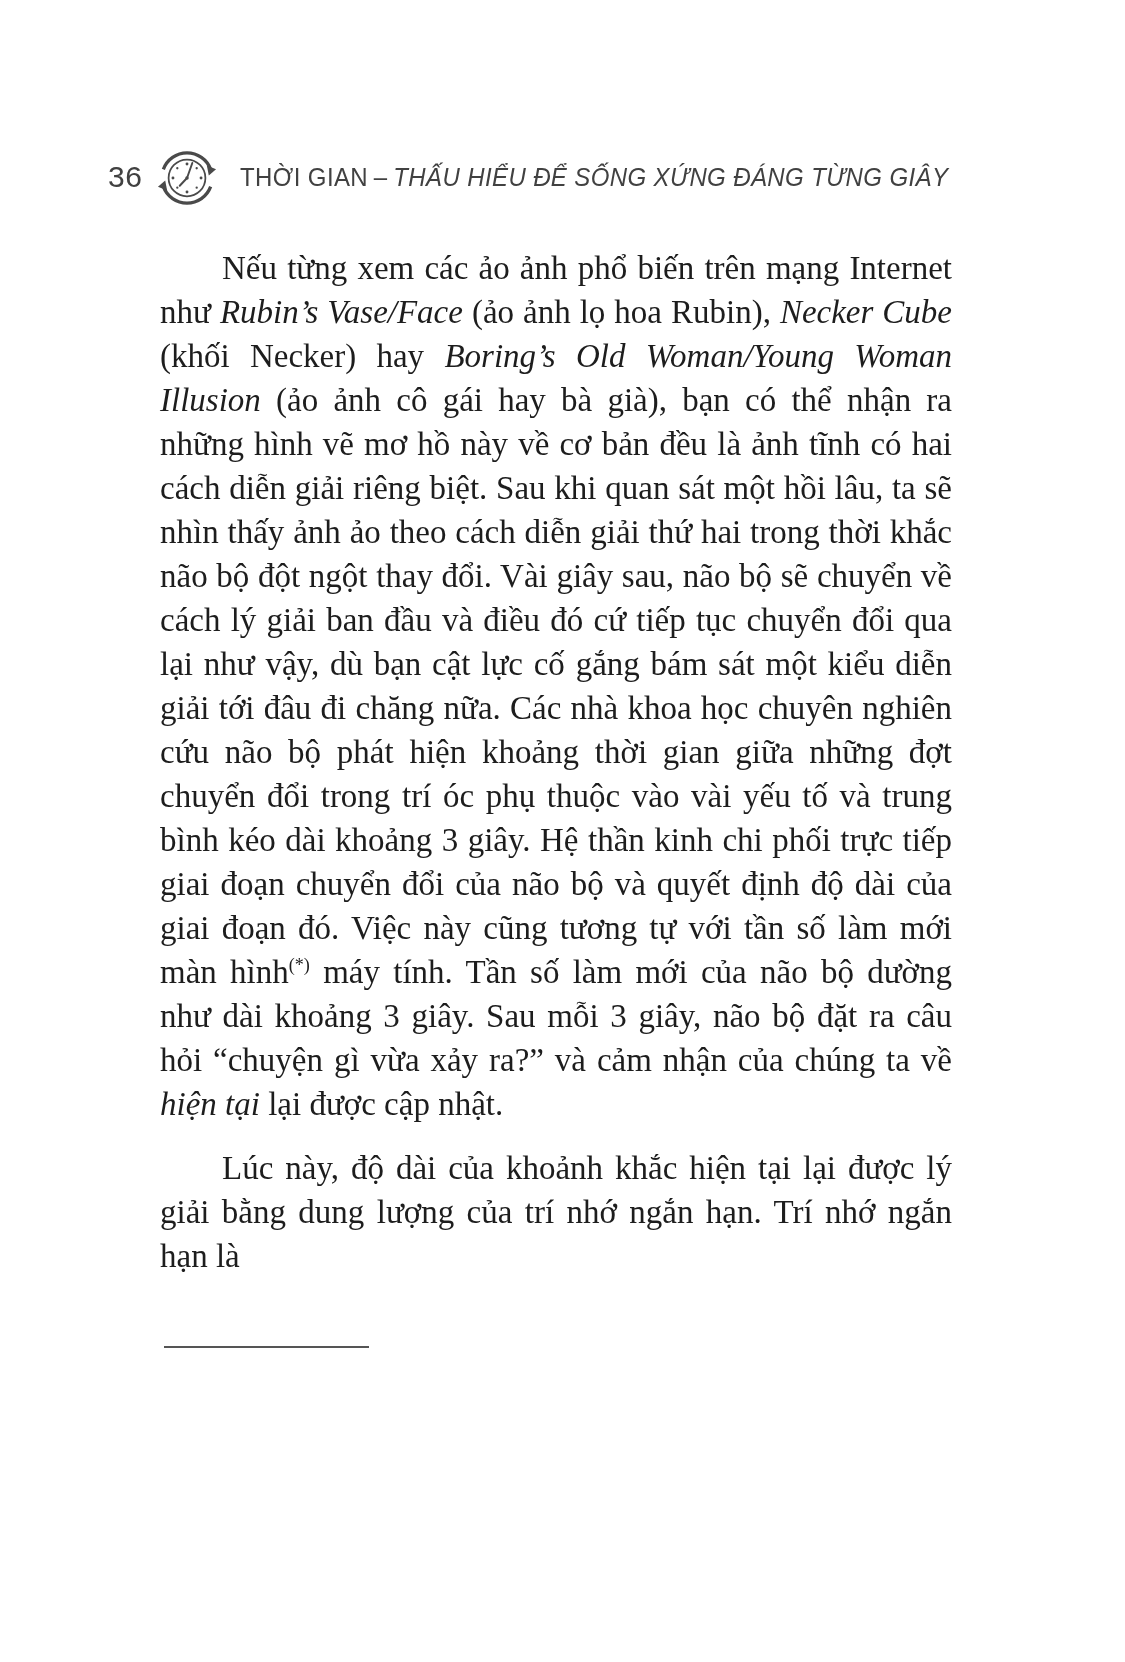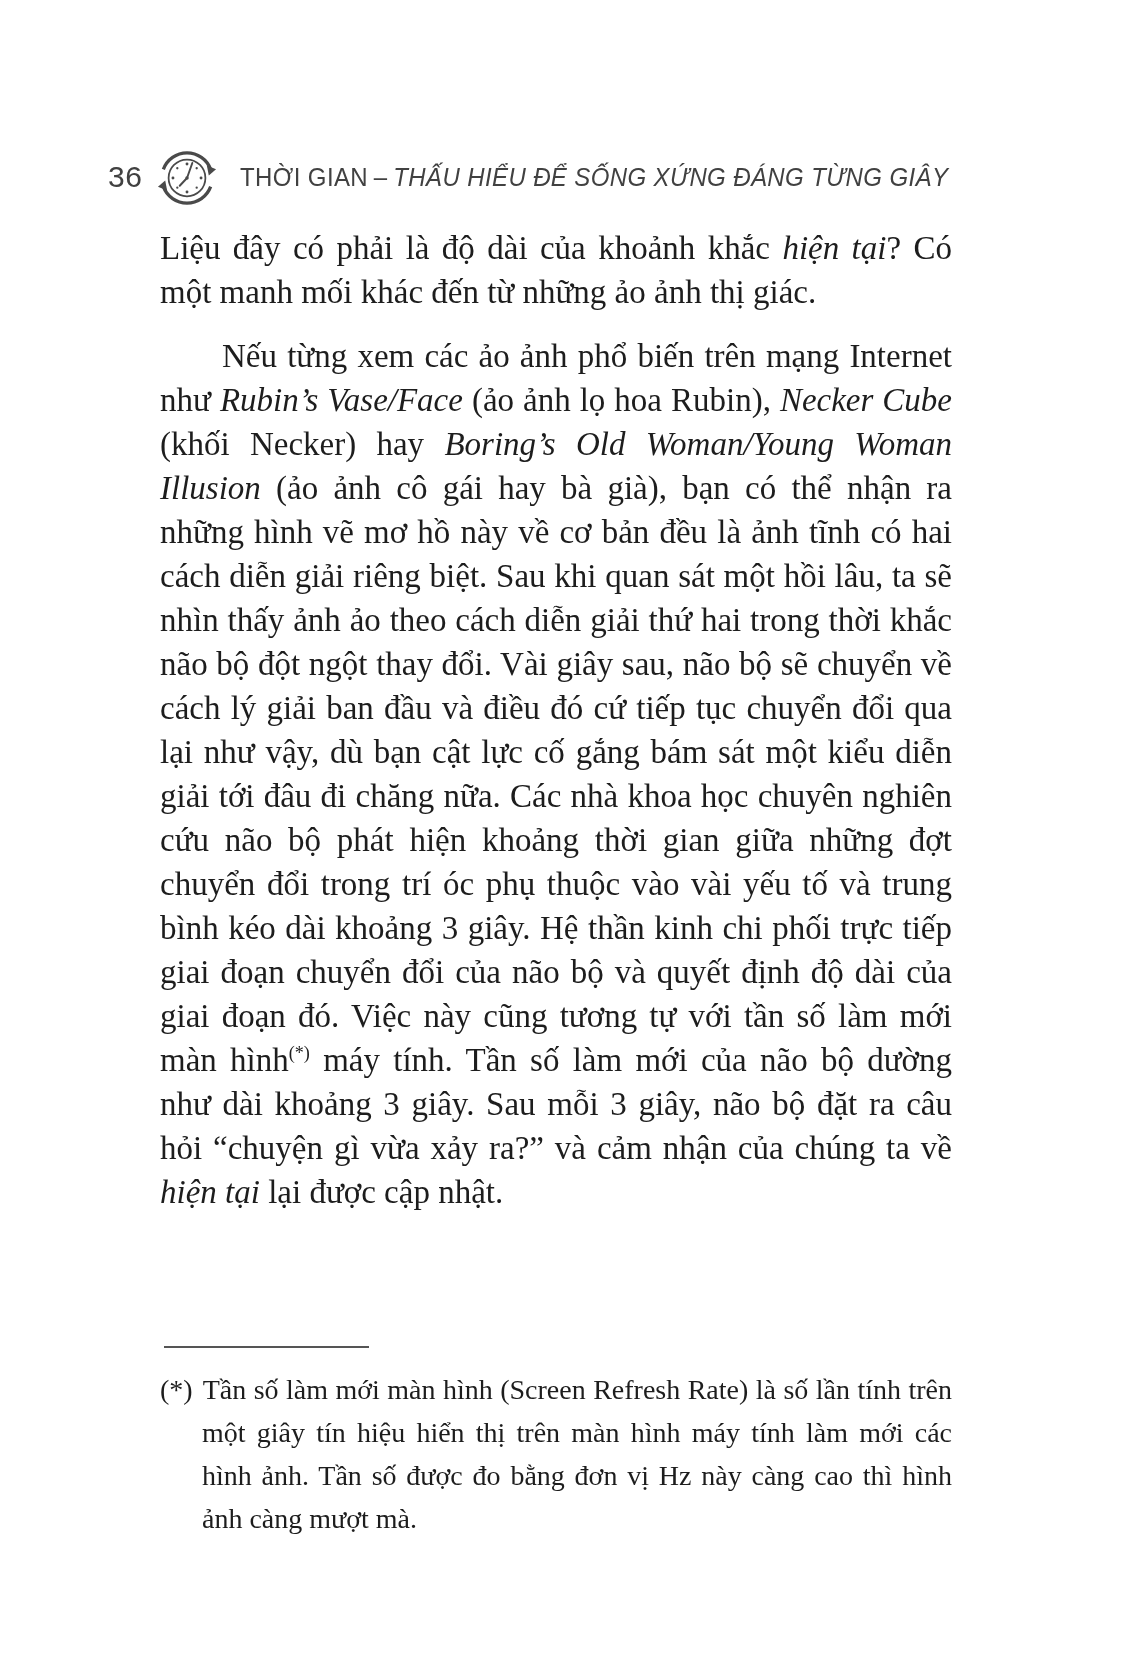--- a/index.html
+++ b/index.html
@@ -124,24 +124,21 @@
       <path d="M 56.4 41.9 A 26 26 0 0 1 7.6 41.9" fill="none" stroke="#4a4a4a" stroke-width="3.4"></path>
       <polygon points="52.5,20 62,24 54.5,30.5" fill="#4a4a4a"></polygon>
       <polygon points="11.5,46 2,42 9.5,35.5" fill="#4a4a4a"></polygon>
     </svg>
     <span class="header-title">
       <span>THỜI GIAN</span><span class="dash">–</span><span class="subtitle">THẤU HIỂU ĐỂ SỐNG XỨNG ĐÁNG TỪNG GIÂY</span>
     </span>
   </div>
 
   <div class="content">
-    <p class="para no-indent"><span>Liệu đây có phải là độ dài của khoảnh khắc </span><em>hiện tại</em><span>? Có một manh mối khác đến từ những ảo ảnh thị giác.</span></p>
     <p class="para indent"><span>Nếu từng xem các ảo ảnh phổ biến trên mạng Internet như </span><em>Rubin’s Vase/Face</em><span> (ảo ảnh lọ hoa Rubin), </span><em>Necker Cube</em><span> (khối Necker) hay </span><em>Boring’s Old Woman/Young Woman Illusion</em><span> (ảo ảnh cô gái hay bà già), bạn có thể nhận ra những hình vẽ mơ hồ này về cơ bản đều là ảnh tĩnh có hai cách diễn giải riêng biệt. Sau khi quan sát một hồi lâu, ta sẽ nhìn thấy ảnh ảo theo cách diễn giải thứ hai trong thời khắc não bộ đột ngột thay đổi. Vài giây sau, não bộ sẽ chuyển về cách lý giải ban đầu và điều đó cứ tiếp tục chuyển đổi qua lại như vậy, dù bạn cật lực cố gắng bám sát một kiểu diễn giải tới đâu đi chăng nữa. Các nhà khoa học chuyên nghiên cứu não bộ phát hiện khoảng thời gian giữa những đợt chuyển đổi trong trí óc phụ thuộc vào vài yếu tố và trung bình kéo dài khoảng 3 giây. Hệ thần kinh chi phối trực tiếp giai đoạn chuyển đổi của não bộ và quyết định độ dài của giai đoạn đó. Việc này cũng tương tự với tần số làm mới màn hình</span><sup>(*)</sup><span> máy tính. Tần số làm mới của não bộ dường như dài khoảng 3 giây. Sau mỗi 3 giây, não bộ đặt ra câu hỏi “chuyện gì vừa xảy ra?” và cảm nhận của chúng ta về </span><em>hiện tại</em><span> lại được cập nhật.</span></p>
+    <p class="para indent"><span>Lúc này, độ dài của khoảnh khắc hiện tại lại được lý giải bằng dung lượng của trí nhớ ngắn hạn. Trí nhớ ngắn hạn là</span></p>
   </div>
 
   <div class="footnote-block">
     <div class="footnote-rule"></div>
-    <div class="footnote">
-      <span class="marker">(*)</span><span>Tần số làm mới màn hình (Screen Refresh Rate) là số lần tính trên một giây tín hiệu hiển thị trên màn hình máy tính làm mới các hình ảnh. Tần số được đo bằng đơn vị Hz này càng cao thì hình ảnh càng mượt mà.</span>
-    </div>
   </div>
 
 </div>
 
 </body></html>

